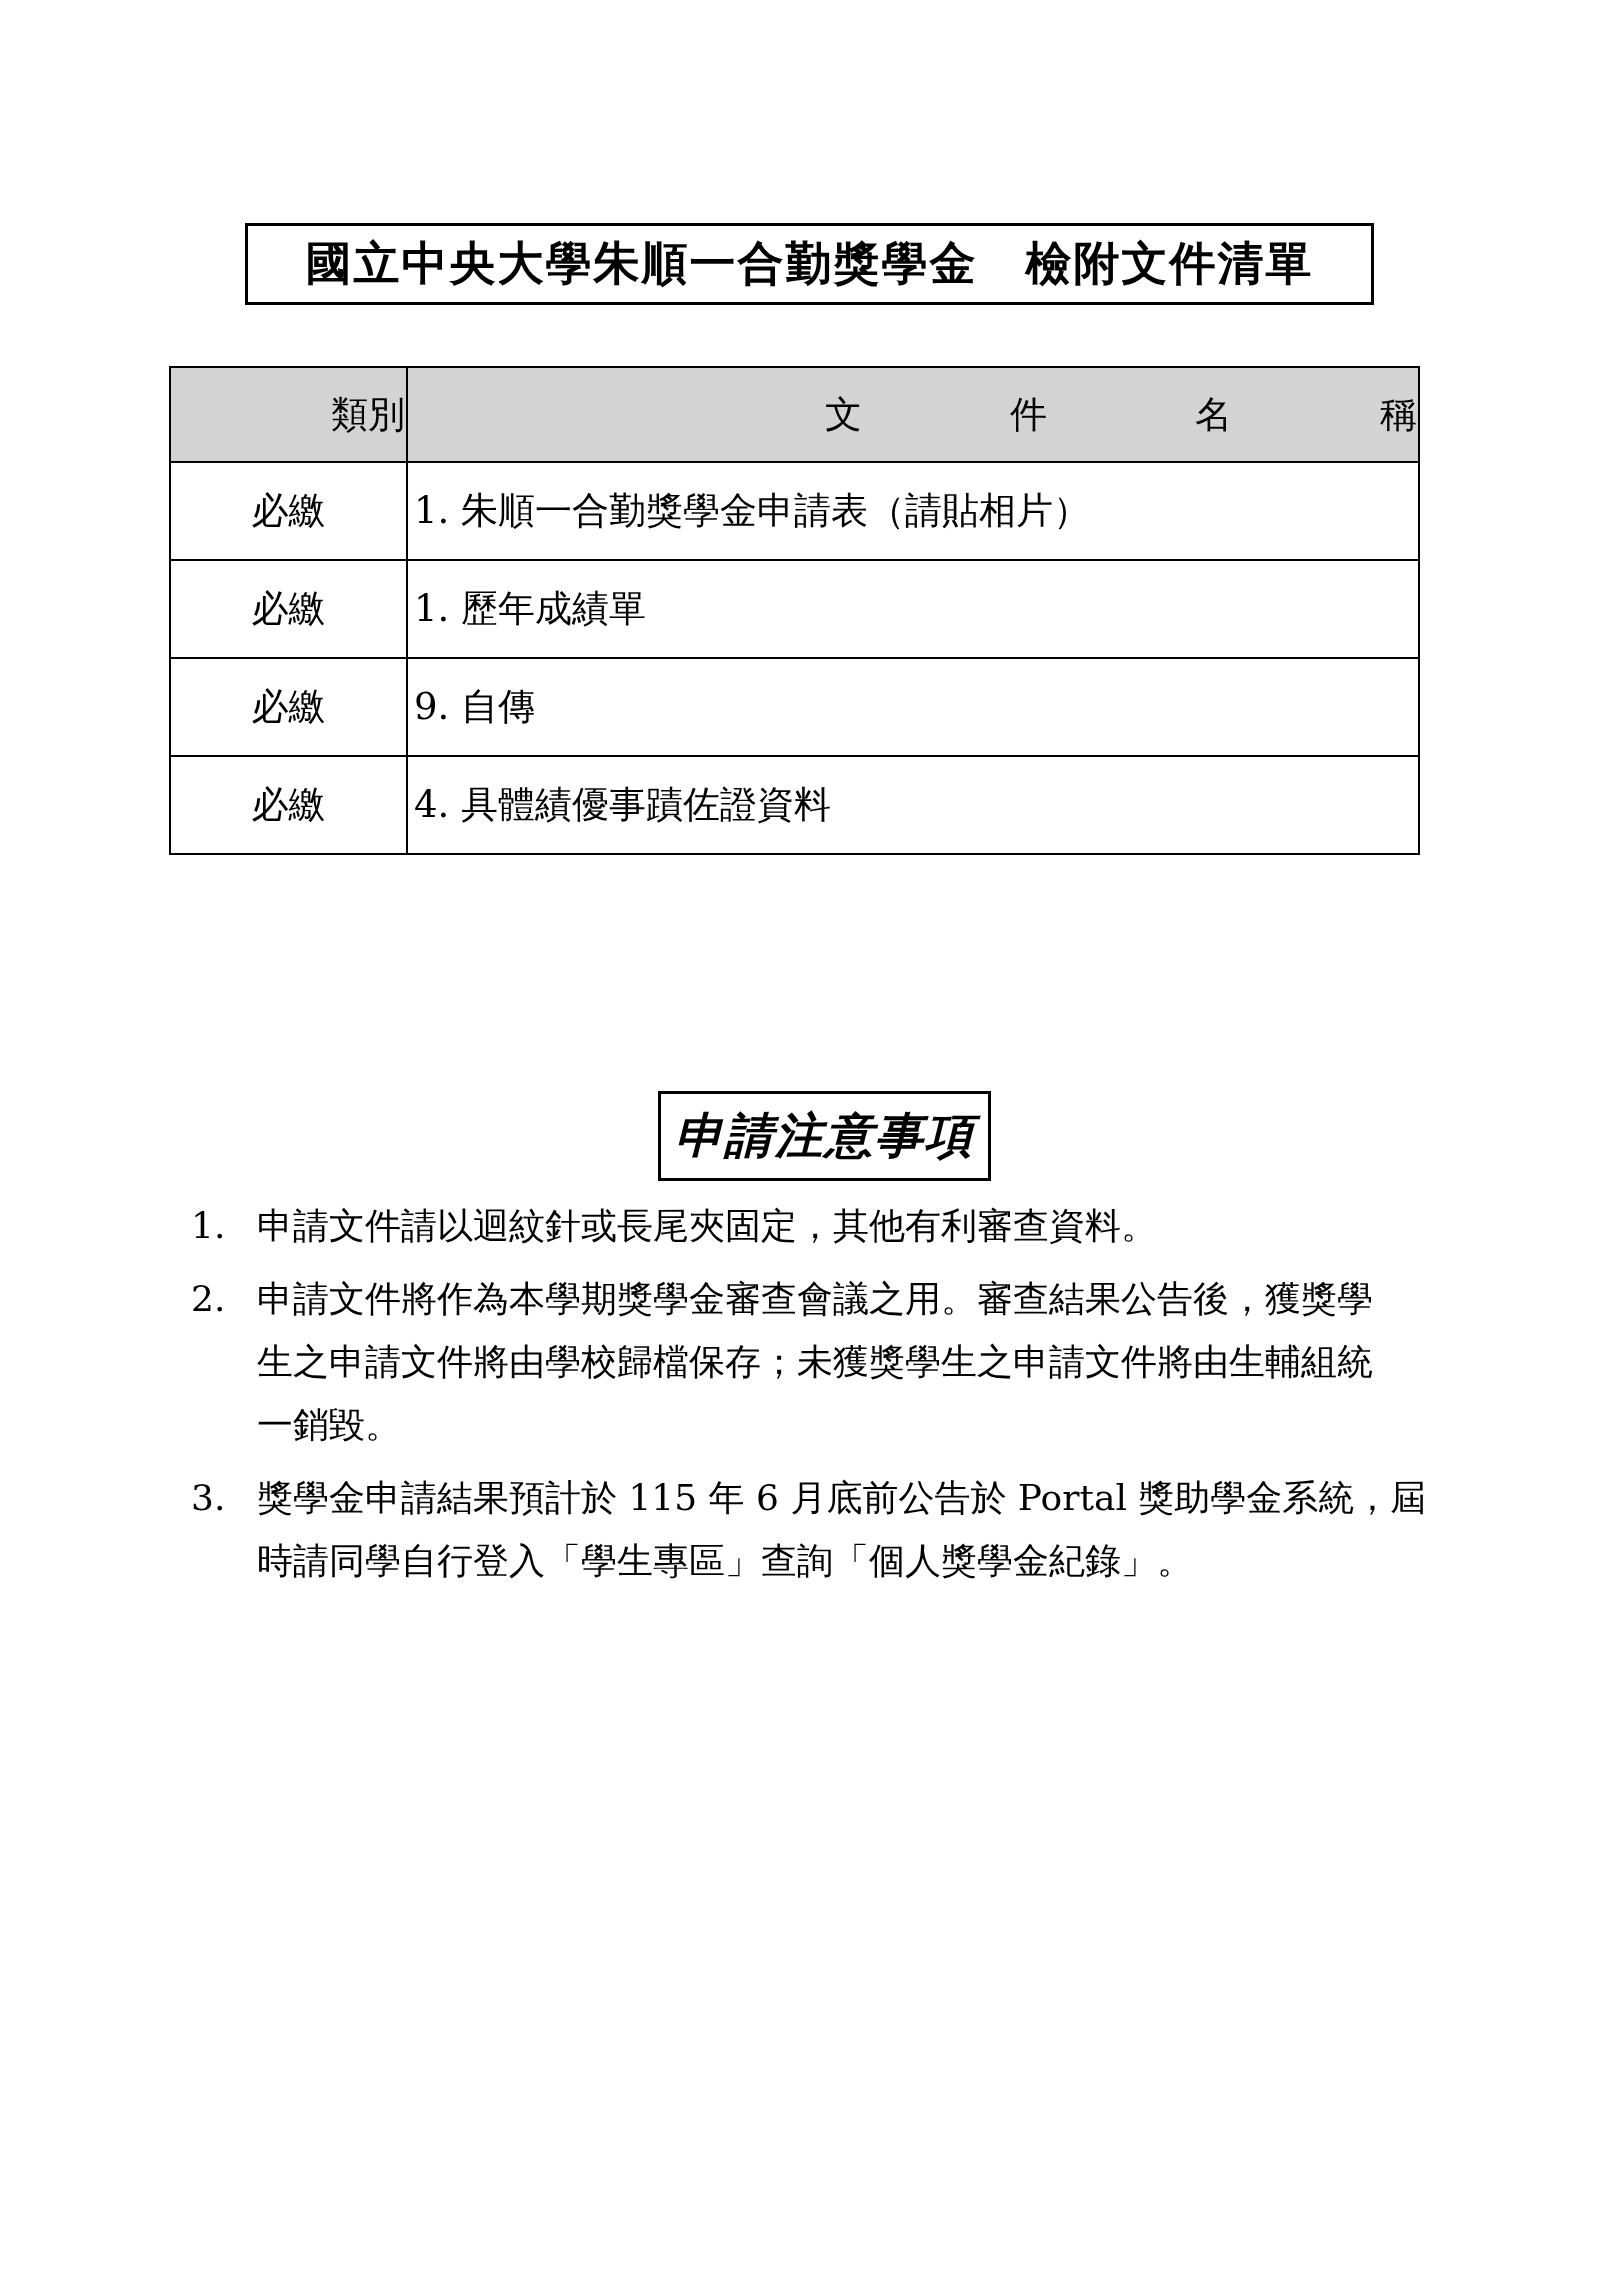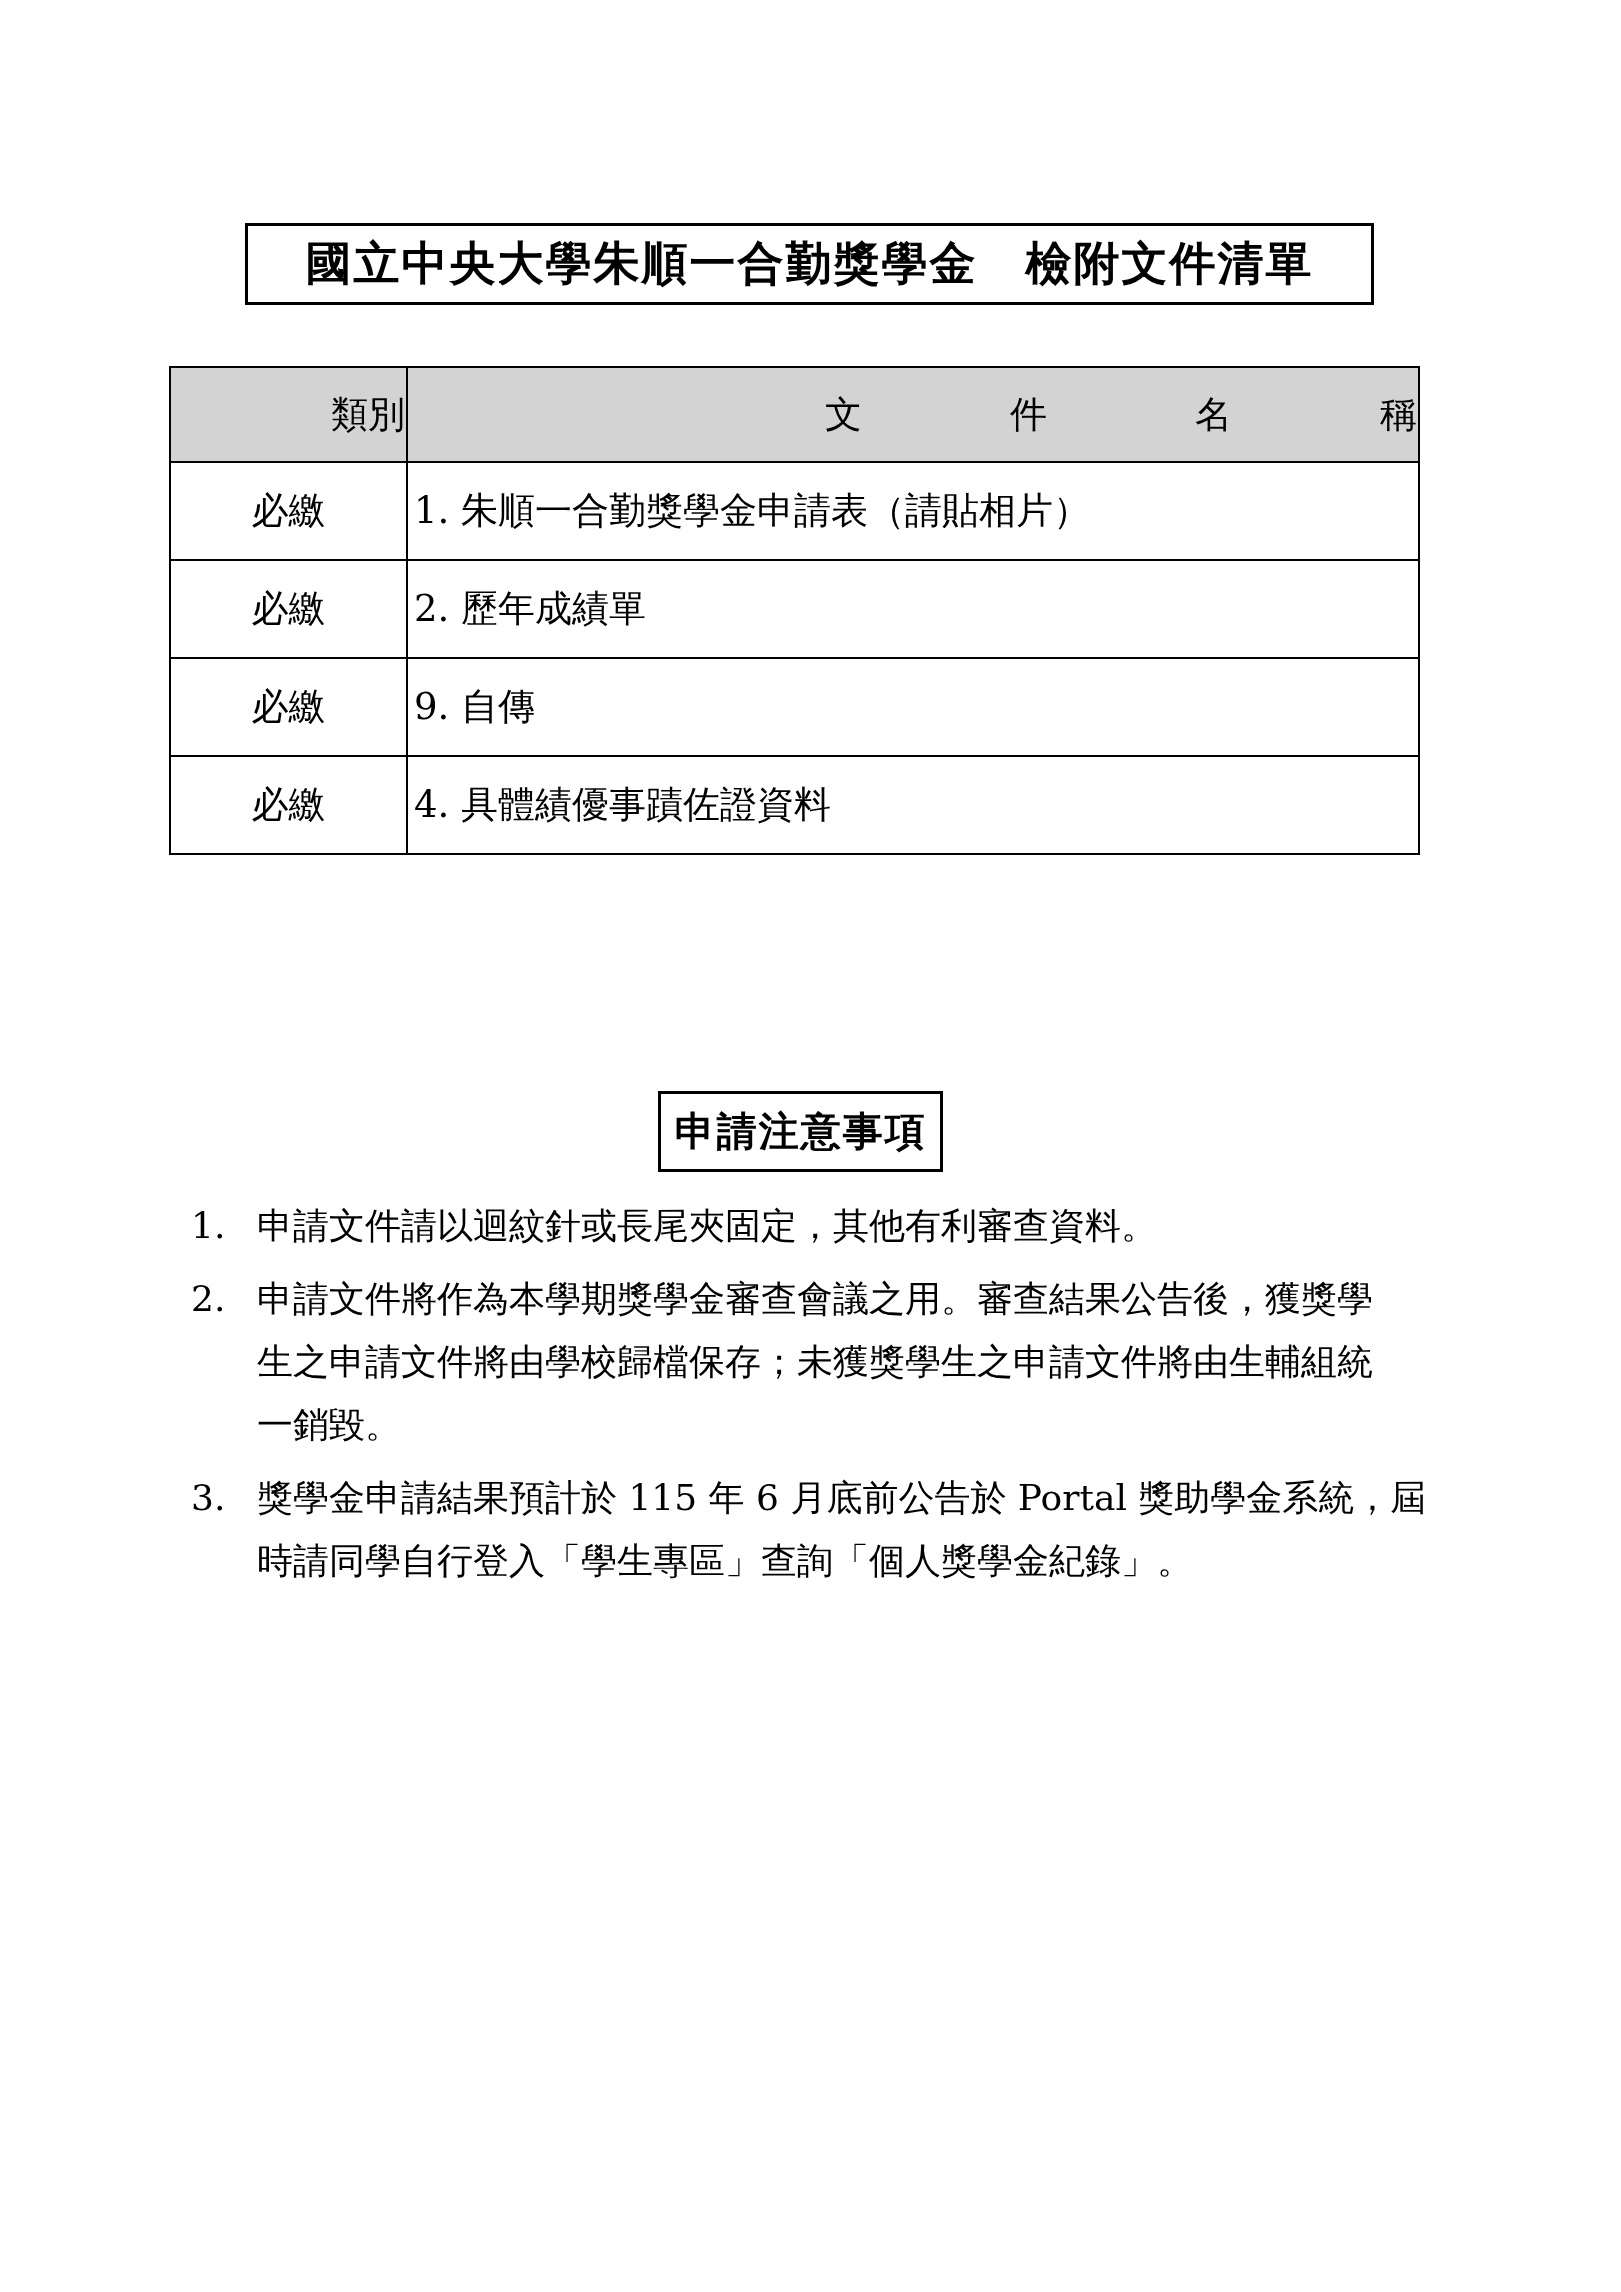--- a/index.html
+++ b/index.html
@@ -68,24 +68,25 @@
   td.cell-document { text-align: left; padding-left: 5.9px; padding-right: 12px; }
 
   
   .notes-heading-box {
     position: absolute;
     left: 658px;
     top: 1091px;
     border: 3.9px solid #000000;
     box-sizing: border-box;
     padding: 9.8px 13.7px;
-    font-size: 40px;
+    font-size: 48px;
     font-weight: bold;
     letter-spacing: 2px;
     white-space: nowrap;
+    font-style: italic;
   }
 
   
   .notes-list {
     position: absolute;
     left: 191px;
     top: 1194px;
     width: 1255px;
   }
   .note-item {
@@ -119,21 +120,21 @@
       <tr class="header-row">
         <td class="cell-category">類別</td>
         <td>文　　　　件　　　　名　　　　稱</td>
       </tr>
       <tr class="data-row">
         <td class="cell-category">必繳</td>
         <td class="cell-document">1. 朱順一合勤獎學金申請表（請貼相片）</td>
       </tr>
       <tr class="data-row">
         <td class="cell-category">必繳</td>
-        <td class="cell-document">2. 歷年成績單</td>
+        <td class="cell-document">1. 歷年成績單</td>
       </tr>
       <tr class="data-row">
         <td class="cell-category">必繳</td>
         <td class="cell-document">9. 自傳</td>
       </tr>
       <tr class="data-row">
         <td class="cell-category">必繳</td>
         <td class="cell-document">4. 具體績優事蹟佐證資料</td>
       </tr>
     </tbody>

